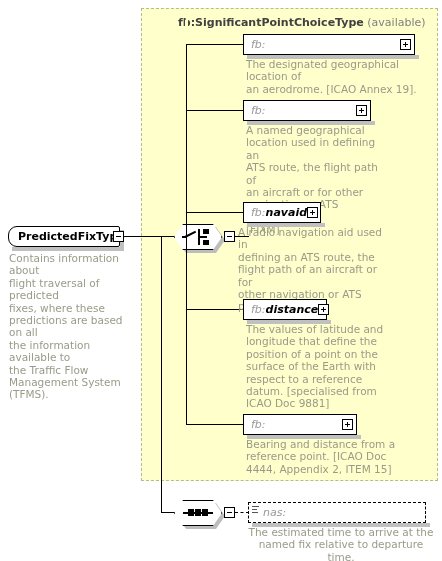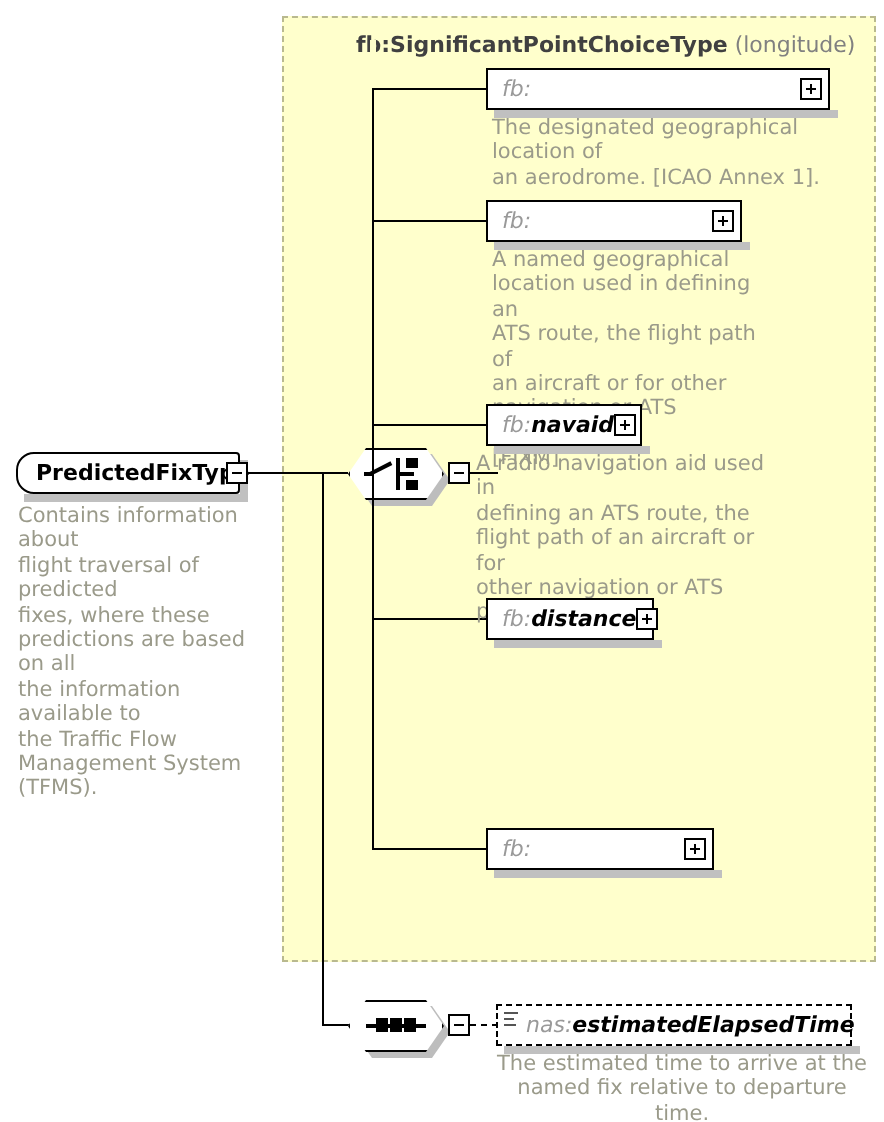--- a/index.html
+++ b/index.html
@@ -148,21 +148,21 @@
   .ln-v{position:absolute;width:1px;background:#000000;}
   .ln-h.d, .ln-v.d{background:transparent;}
   .ln-h.d{border-top:1px dashed #000;}
 </style>
 </head>
 <body>
 
 <div class="canvas">
 
   <div class="ext-box"></div>
-  <div class="ext-title"><b>fb:SignificantPointChoiceType</b> <span>(longitude)</span></div>
+  <div class="ext-title"><b>fb:SignificantPointChoiceType</b> <span>(available)</span></div>
 
   <div class="shadow" style="left:12px;top:247px;width:112px;"></div>
   <div class="shadowr" style="left:120px;top:230px;height:21px;"></div>
   <div class="typebox">
     <span>PredictedFixType</span>
   </div>
   <div class="exp" style="position:absolute;left:113px;top:231px;margin:0;"></div>
   <div class="doc" style="left:9px;top:252px;width:126px;">Contains information about
 flight traversal of predicted
 fixes, where these
@@ -198,21 +198,21 @@
 
   <div style="position:absolute;left:185px;top:20px;width:3px;height:24px;background:#ffffcc;"></div>
   <div style="position:absolute;left:185px;top:425px;width:3px;height:45px;background:#ffffcc;"></div>
 
   <div class="shadow" style="left:247px;top:55px;width:172px;"></div>
   <div class="el" style="left:243px;top:34px;width:172px;">
     <span class="ns">fb:</span>
     <span class="exp plus" style="margin-left:auto;"></span>
   </div>
   <div class="doc" style="left:246px;top:58px;width:186px;">The designated geographical location of
-an aerodrome. [ICAO Annex 1].</div>
+an aerodrome. [ICAO Annex 19].</div>
 
   <div class="shadow" style="left:247px;top:121px;width:128px;"></div>
   <div class="el" style="left:243px;top:100px;width:128px;">
     <span class="ns">fb:</span>
     <span class="exp plus" style="margin-left:auto;"></span>
   </div>
   <div class="doc" style="left:246px;top:124px;width:140px;">A named geographical
 location used in defining an
 ATS route, the flight path of
 an aircraft or for other
@@ -230,26 +230,36 @@
 flight path of an aircraft or for
 other navigation or ATS
 purposes. [FIXM]</div>
 
   <div class="shadow" style="left:247px;top:320px;width:84px;"></div>
   <div class="el" style="left:243px;top:299px;width:84px;">
     <span class="ns">fb:</span>
       <span class="nm">distance</span>
     <span class="exp plus" style="margin-left:auto;"></span>
   </div>
+  <div class="doc" style="left:246px;top:323px;width:150px;">The values of latitude and
+longitude that define the
+position of a point on the
+surface of the Earth with
+respect to a reference
+datum. [specialised from
+ICAO Doc 9881]</div>
 
   <div class="shadow" style="left:247px;top:435px;width:114px;"></div>
   <div class="el" style="left:243px;top:414px;width:114px;">
     <span class="ns">fb:</span>
     <span class="exp plus" style="margin-left:auto;"></span>
   </div>
+  <div class="doc" style="left:246px;top:438px;width:152px;">Bearing and distance from a
+reference point. [ICAO Doc
+4444, Appendix 2, ITEM 15]</div>
 
   <div class="ln-h" style="left:161px;top:512px;width:14px;"></div>
   <div class="compshadow" style="left:177px;top:503px;"></div>
   <div class="comp" style="left:174px;top:500px;"></div>
   <div class="g-seq" style="left:174px;top:500px;">
     <span class="ln"></span>
     <span class="dot" style="left:14px;"></span>
     <span class="dot" style="left:21px;"></span>
     <span class="dot" style="left:28px;"></span>
   </div>
@@ -257,18 +267,17 @@
   <div class="ln-h d" style="left:235px;top:512px;width:14px;"></div>
 
   <div class="shadow" style="left:252px;top:523px;width:178px;"></div>
   <div class="el opt" style="left:248px;top:502px;width:178px;">
     <span class="seqglyph">
         <i></i>
         <i></i>
         <i></i>
       </span>
     <span class="ns">nas:</span>
-      <span class="nm">estimatedElapsedTime</span>
   </div>
   <div class="doc" style="left:248px;top:526px;width:186px;text-align:center;">The estimated time to arrive at the
 named fix relative to departure time.</div>
 
 </div>
 
 </body></html>

